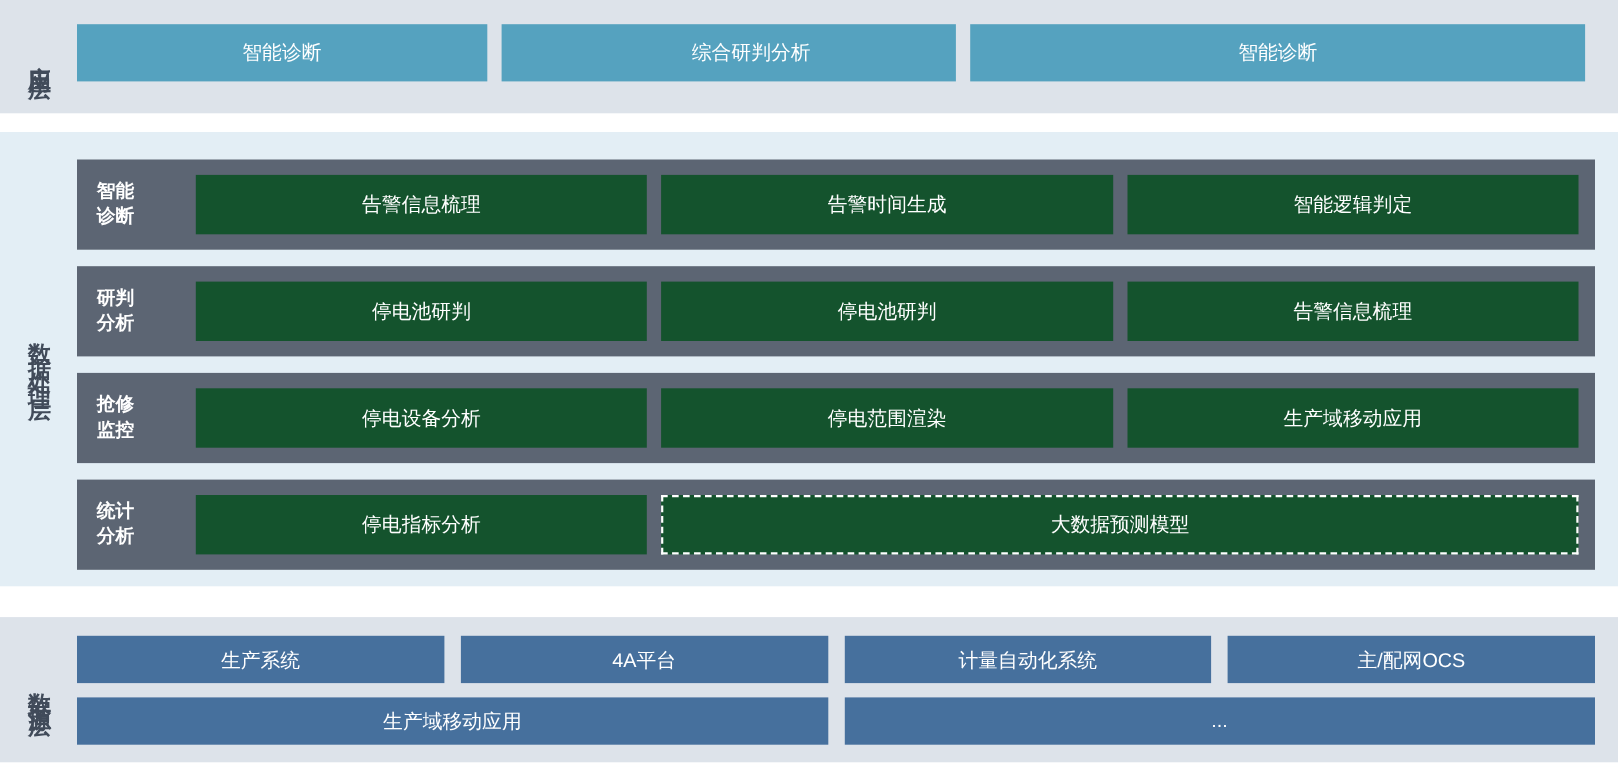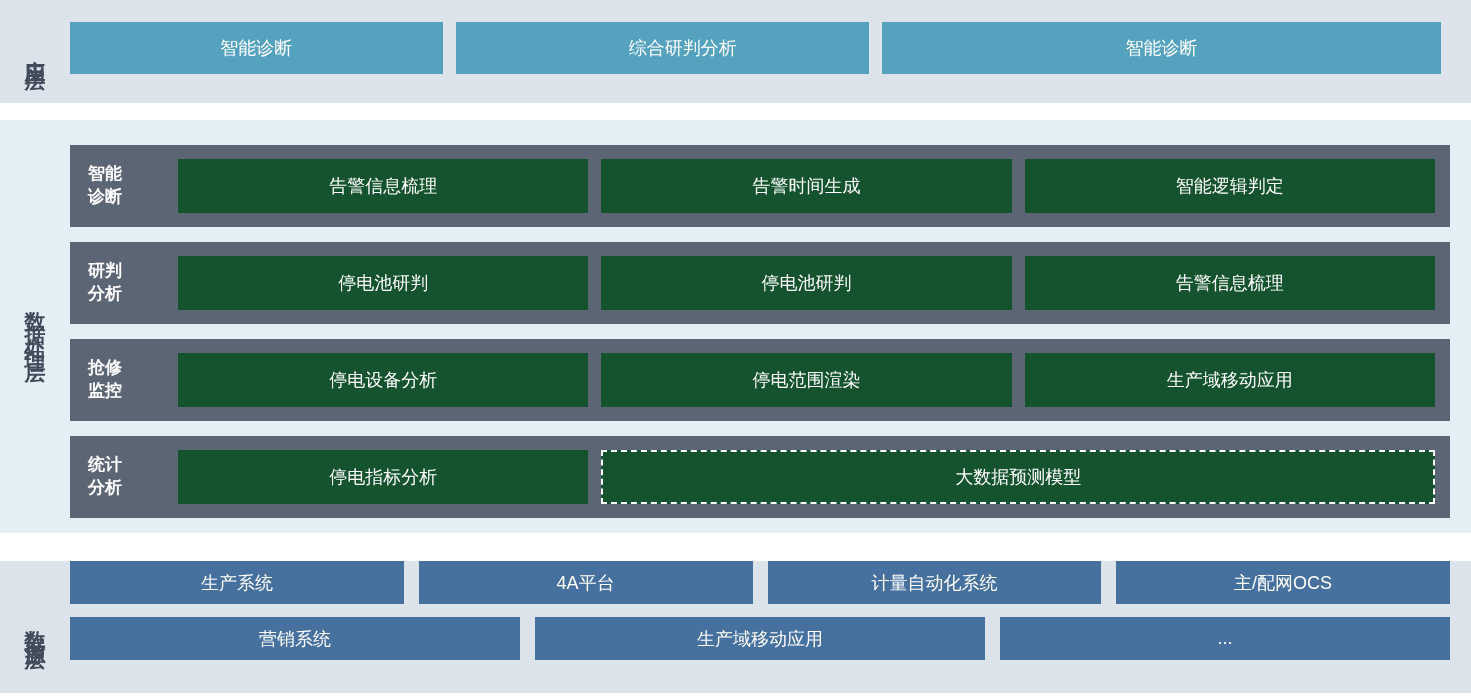--- a/index.html
+++ b/index.html
@@ -88,21 +88,21 @@
     border: 2px dashed #ffffff;
   }
 
   
   .srow {
     display: flex;
     gap: 15px;
     margin: 0 21px 13px 70px;
     height: 43px;
   }
-  .srow.first { }
+  .srow.first { margin-top: 17px; }
   .btn.navy { background: #46709d; flex: 1 1 0; }
 </style>
 </head>
 <body>
 
 <div class="canvas">
 
   <section class="band band-app">
     <div class="side-label">应用层</div>
     <div class="app-buttons">
@@ -166,19 +166,18 @@
   <section class="band band-source">
     <div class="side-label">数据源层</div>
 
     <div class="srow first">
       <div class="btn navy">生产系统</div>
       <div class="btn navy">4A平台</div>
       <div class="btn navy">计量自动化系统</div>
       <div class="btn navy">主/配网OCS</div>
     </div>
     <div class="srow">
-      <div class="btn navy">营销系统</div>
       <div class="btn navy">生产域移动应用</div>
       <div class="btn navy">...</div>
     </div>
   </section>
 
 </div>
 
 </body></html>

